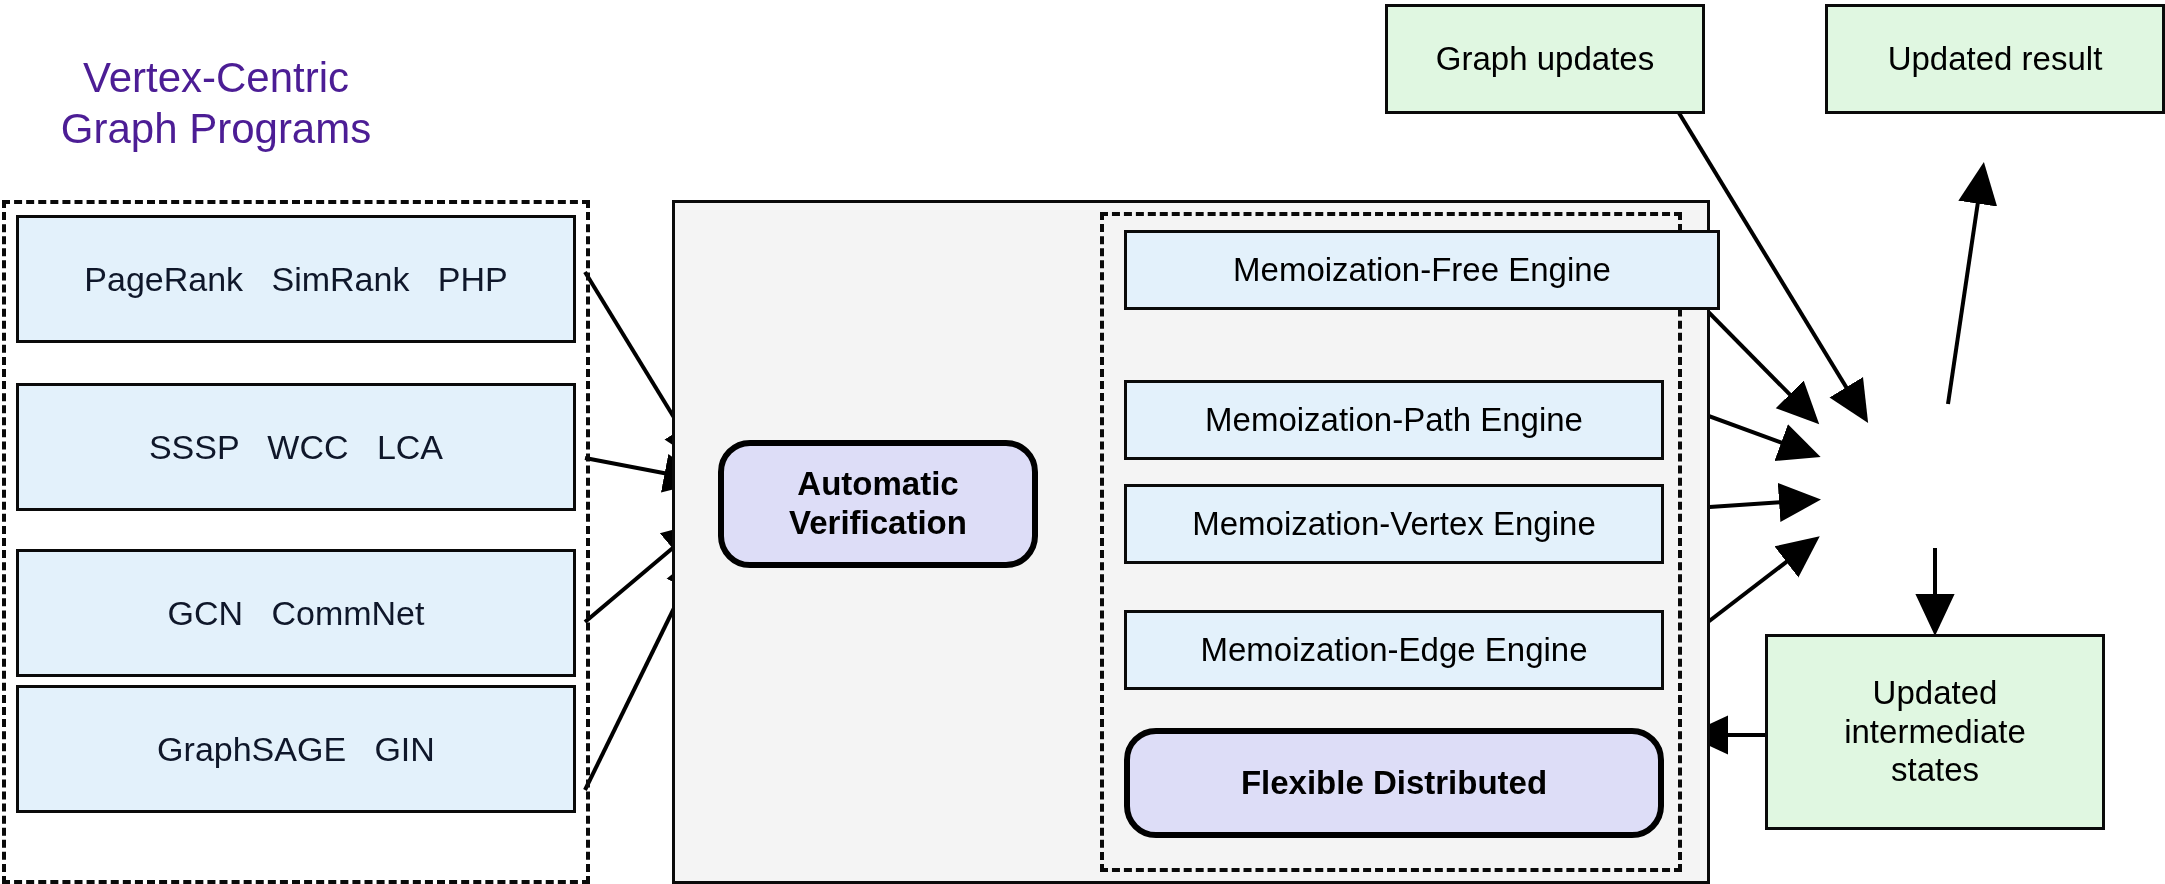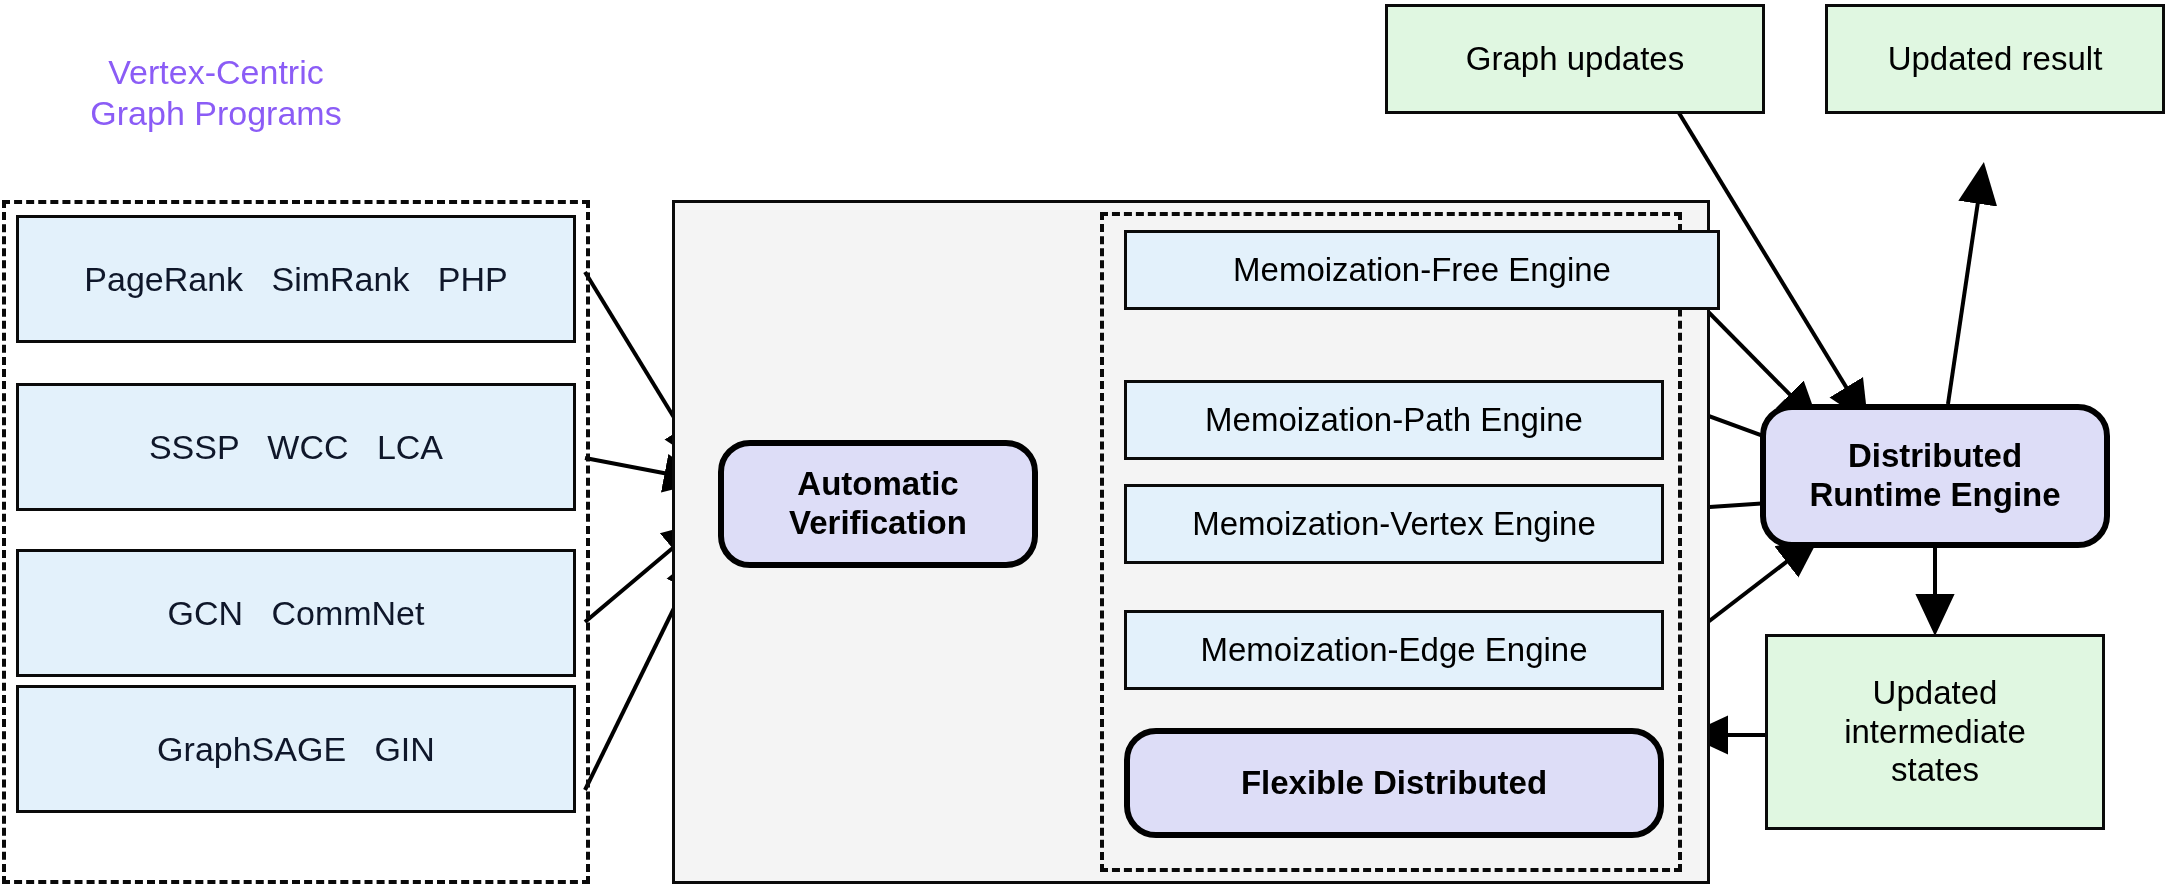--- a/index.html
+++ b/index.html
@@ -68,22 +68,22 @@
     border: 3px solid #0a0a0a;
   }
   .dashed-box {
     position: absolute;
     box-sizing: border-box;
     border: 4px dashed #0a0a0a;
     background: transparent;
   }
   .caption {
     position: absolute;
-    font-size: 34px;
-    color: #8b5cf6;
+    font-size: 42px;
+    color: #4c1d95;
     text-align: center;
     line-height: 1.22;
     white-space: pre-line;
   }
   .ingress-label {
     position: absolute;
     font-size: 44px;
     font-weight: bold;
     color: #000;
   }
@@ -164,32 +164,28 @@
     <span>Memoization-Vertex Engine</span>
   </div>
   <div class="node engine-box" style="left:1124px; top:610px; width:540px; height:80px;">
     <span>Memoization-Edge Engine</span>
   </div>
 
   <div class="node lavender-pill" style="left:1124px; top:728px; width:540px; height:110px;">
     <span>Flexible Distributed</span>
   </div>
 
-  <div class="node green-box" style="left:1385px; top:4px; width:380px; height:110px;">
+  <div class="node green-box" style="left:1385px; top:4px; width:320px; height:110px;">
     <span>Graph updates</span>
   </div>
 
   <div class="node green-box" style="left:1825px; top:4px; width:340px; height:110px;">
     <span>Updated result</span>
   </div>
 
-  <div class="node lavender-pill" style="left:1760px; top:404px; width:350px; height:144px;">
-    <span style="white-space:pre-line;">Distributed
-Runtime Engine</span>
-  </div>
 
   <div class="node green-box" style="left:1765px; top:634px; width:340px; height:196px;">
     <span style="white-space:pre-line;">Updated
 intermediate
 states</span>
   </div>
 
 </div>
 
 </body></html>

